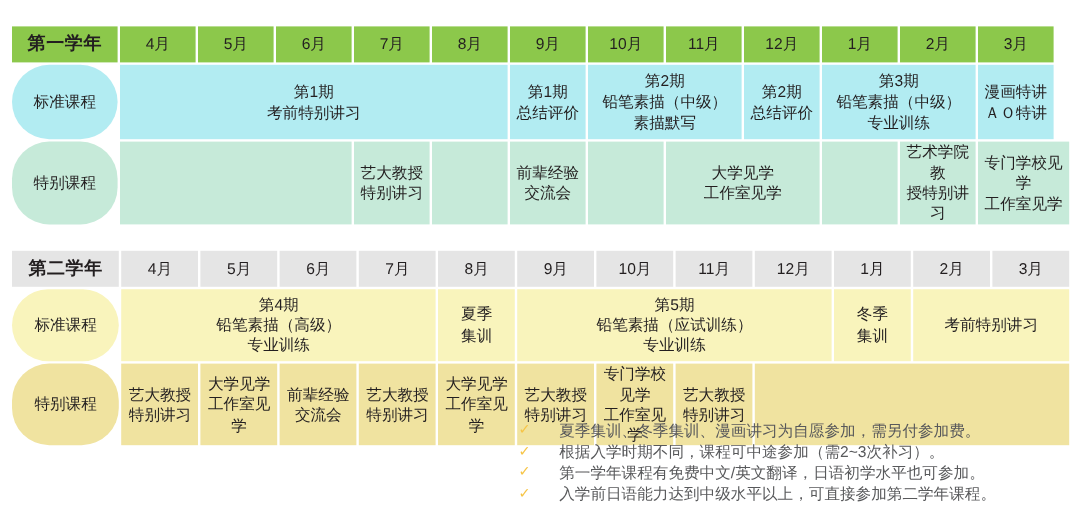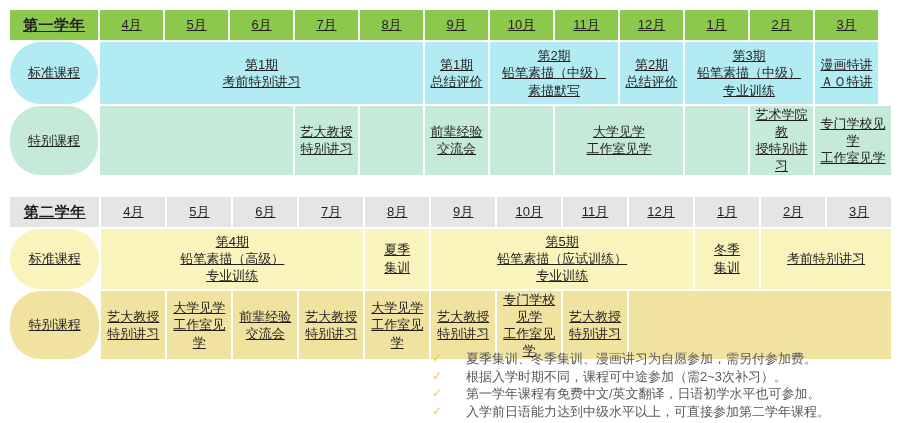--- a/index.html
+++ b/index.html
@@ -12,23 +12,22 @@
     height: 423px;
     font-family: "Liberation Sans", "DejaVu Sans", sans-serif;
     color: #231f20;
     overflow: hidden;
     position: relative;
   }
 
   .schedule-wrap {
     position: absolute;
     left: 8px;
-    top: 8px;
+    top: 20px;
     width: 885px;
-    text-decoration: underline;
   }
 
   table.year-table {
     width: 885px;
     border-collapse: separate;
     border-spacing: 2px;
     table-layout: fixed;
   }
 
   table.year-table td {

